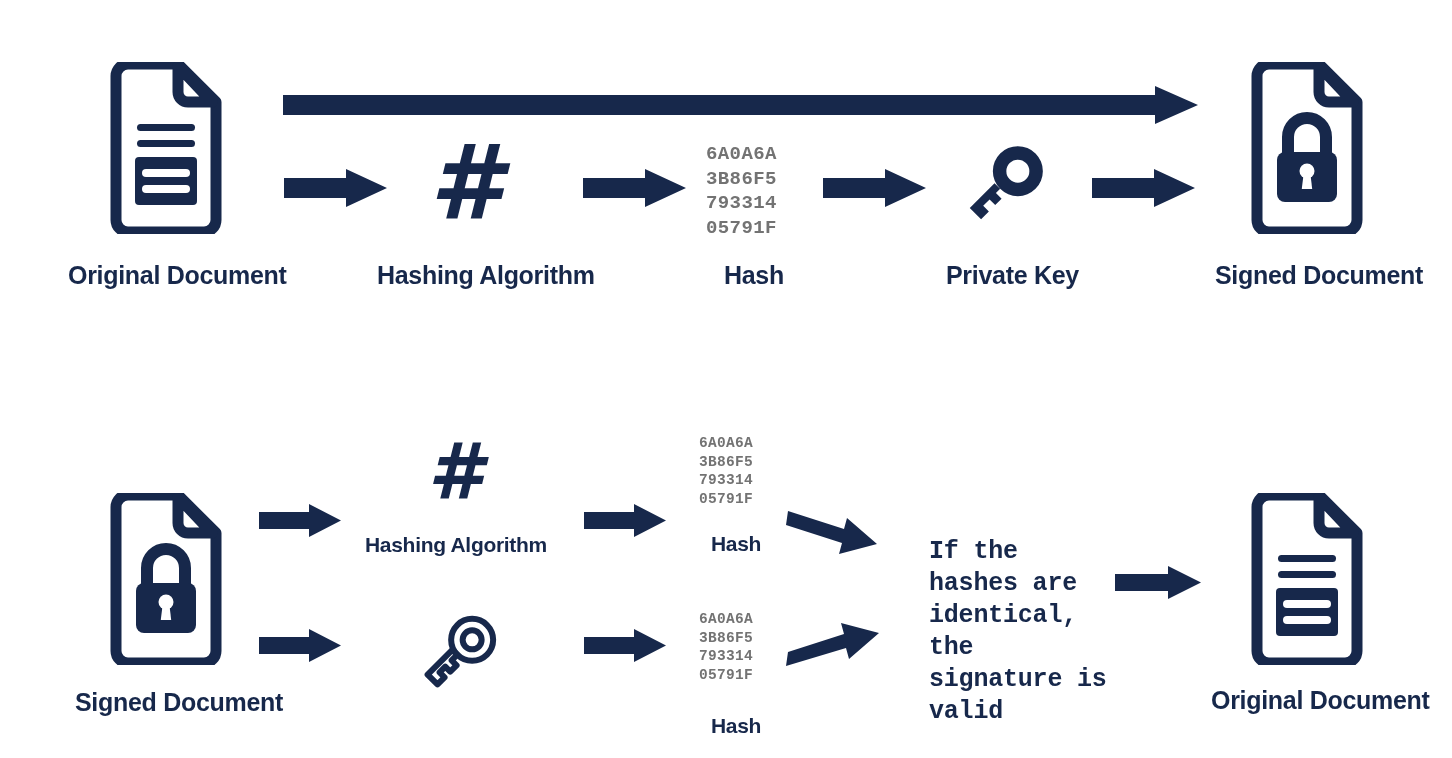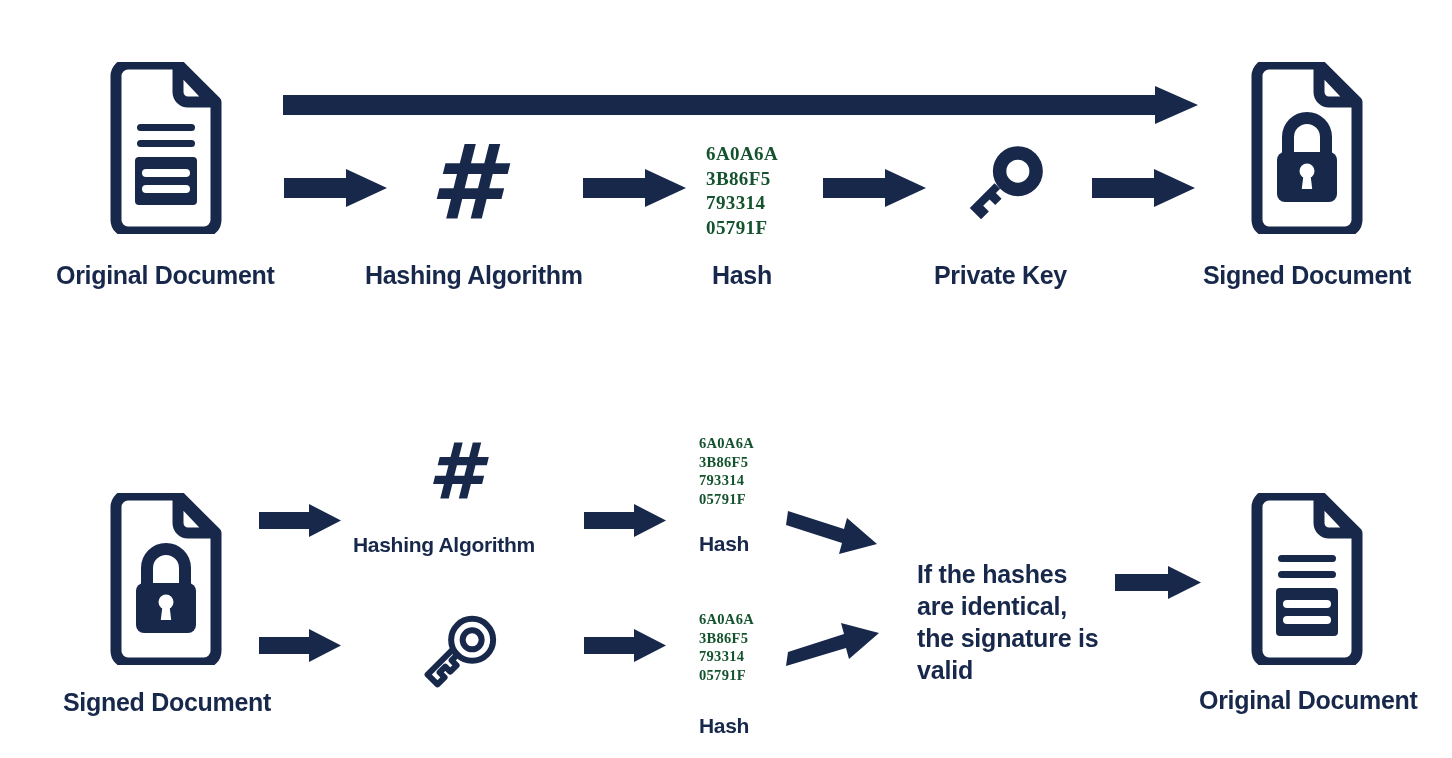--- a/index.html
+++ b/index.html
@@ -23,34 +23,35 @@
 
   
   .label {
     position: absolute;
     color: #17284b;
     font-weight: bold;
     font-family: "Liberation Sans", "DejaVu Sans", sans-serif;
     letter-spacing: -0.3px;
     white-space: nowrap;
     line-height: 1.0;
+    margin-left: 12px;
   }
   .label.lg { font-size: 25px; }
   .label.md { font-size: 21px; }
   .label.block {
     white-space: normal;
     line-height: 1.28;
     letter-spacing: -0.2px;
   }
 
   
   .hash {
     position: absolute;
-    color: #14532d;
-    font-family: Liberation Serif, serif;
+    color: #737373;
+    font-family: Liberation Mono, monospace;
     font-weight: bold;
     white-space: pre;
   }
   .hash.lg { font-size: 19px; line-height: 24.5px; letter-spacing: 0.4px; }
   .hash.sm { font-size: 14.5px; line-height: 18.5px; letter-spacing: 0.3px; }
 
   
   .arrow { position: absolute; }
   .arrow svg { display: block; }
 
@@ -215,21 +216,21 @@
       <path d="M2 6 L58 24 L61 13 L91 39 L53 49 L56 38 L0 20 Z" fill="#17284b"></path>
     </svg>
   </div>
 
   <div class="arrow" style="left:786px; top:611px;">
     <svg width="93" height="55" viewBox="0 0 93 55">
       <path d="M2 49 L58 31 L55 20 L93 30 L63 56 L60 45 L0 63 Z" fill="#17284b" transform="translate(0,-8)"></path>
     </svg>
   </div>
 
-  <div class="label lg block" style="left:917px; top:558px; width:185px;">If the hashes are identical, the signature is valid</div>
+  <div class="label lg block" style="left:917px; top:536px; width:185px;font-family:Liberation Mono, monospace;">If the hashes are identical, the signature is valid</div>
 
   <div class="arrow" style="left:1115px; top:566px;">
     <svg width="86" height="33" viewBox="0 0 86 33">
       <path d="M0 8 H53 V0 L86 16.5 L53 33 V25 H0 Z" fill="#17284b"></path>
     </svg>
   </div>
 
   <div class="icon" style="left:1245px; top:493px;">
     <svg width="124" height="172" viewBox="0 0 124 172">
       <path d="M12 14 a12 12 0 0 1 12 -12 h50 l38 38 v118 a12 12 0 0 1 -12 12 h-76 a12 12 0 0 1 -12 -12 z" fill="#ffffff" stroke="#17284b" stroke-width="11" stroke-linejoin="round"></path>

